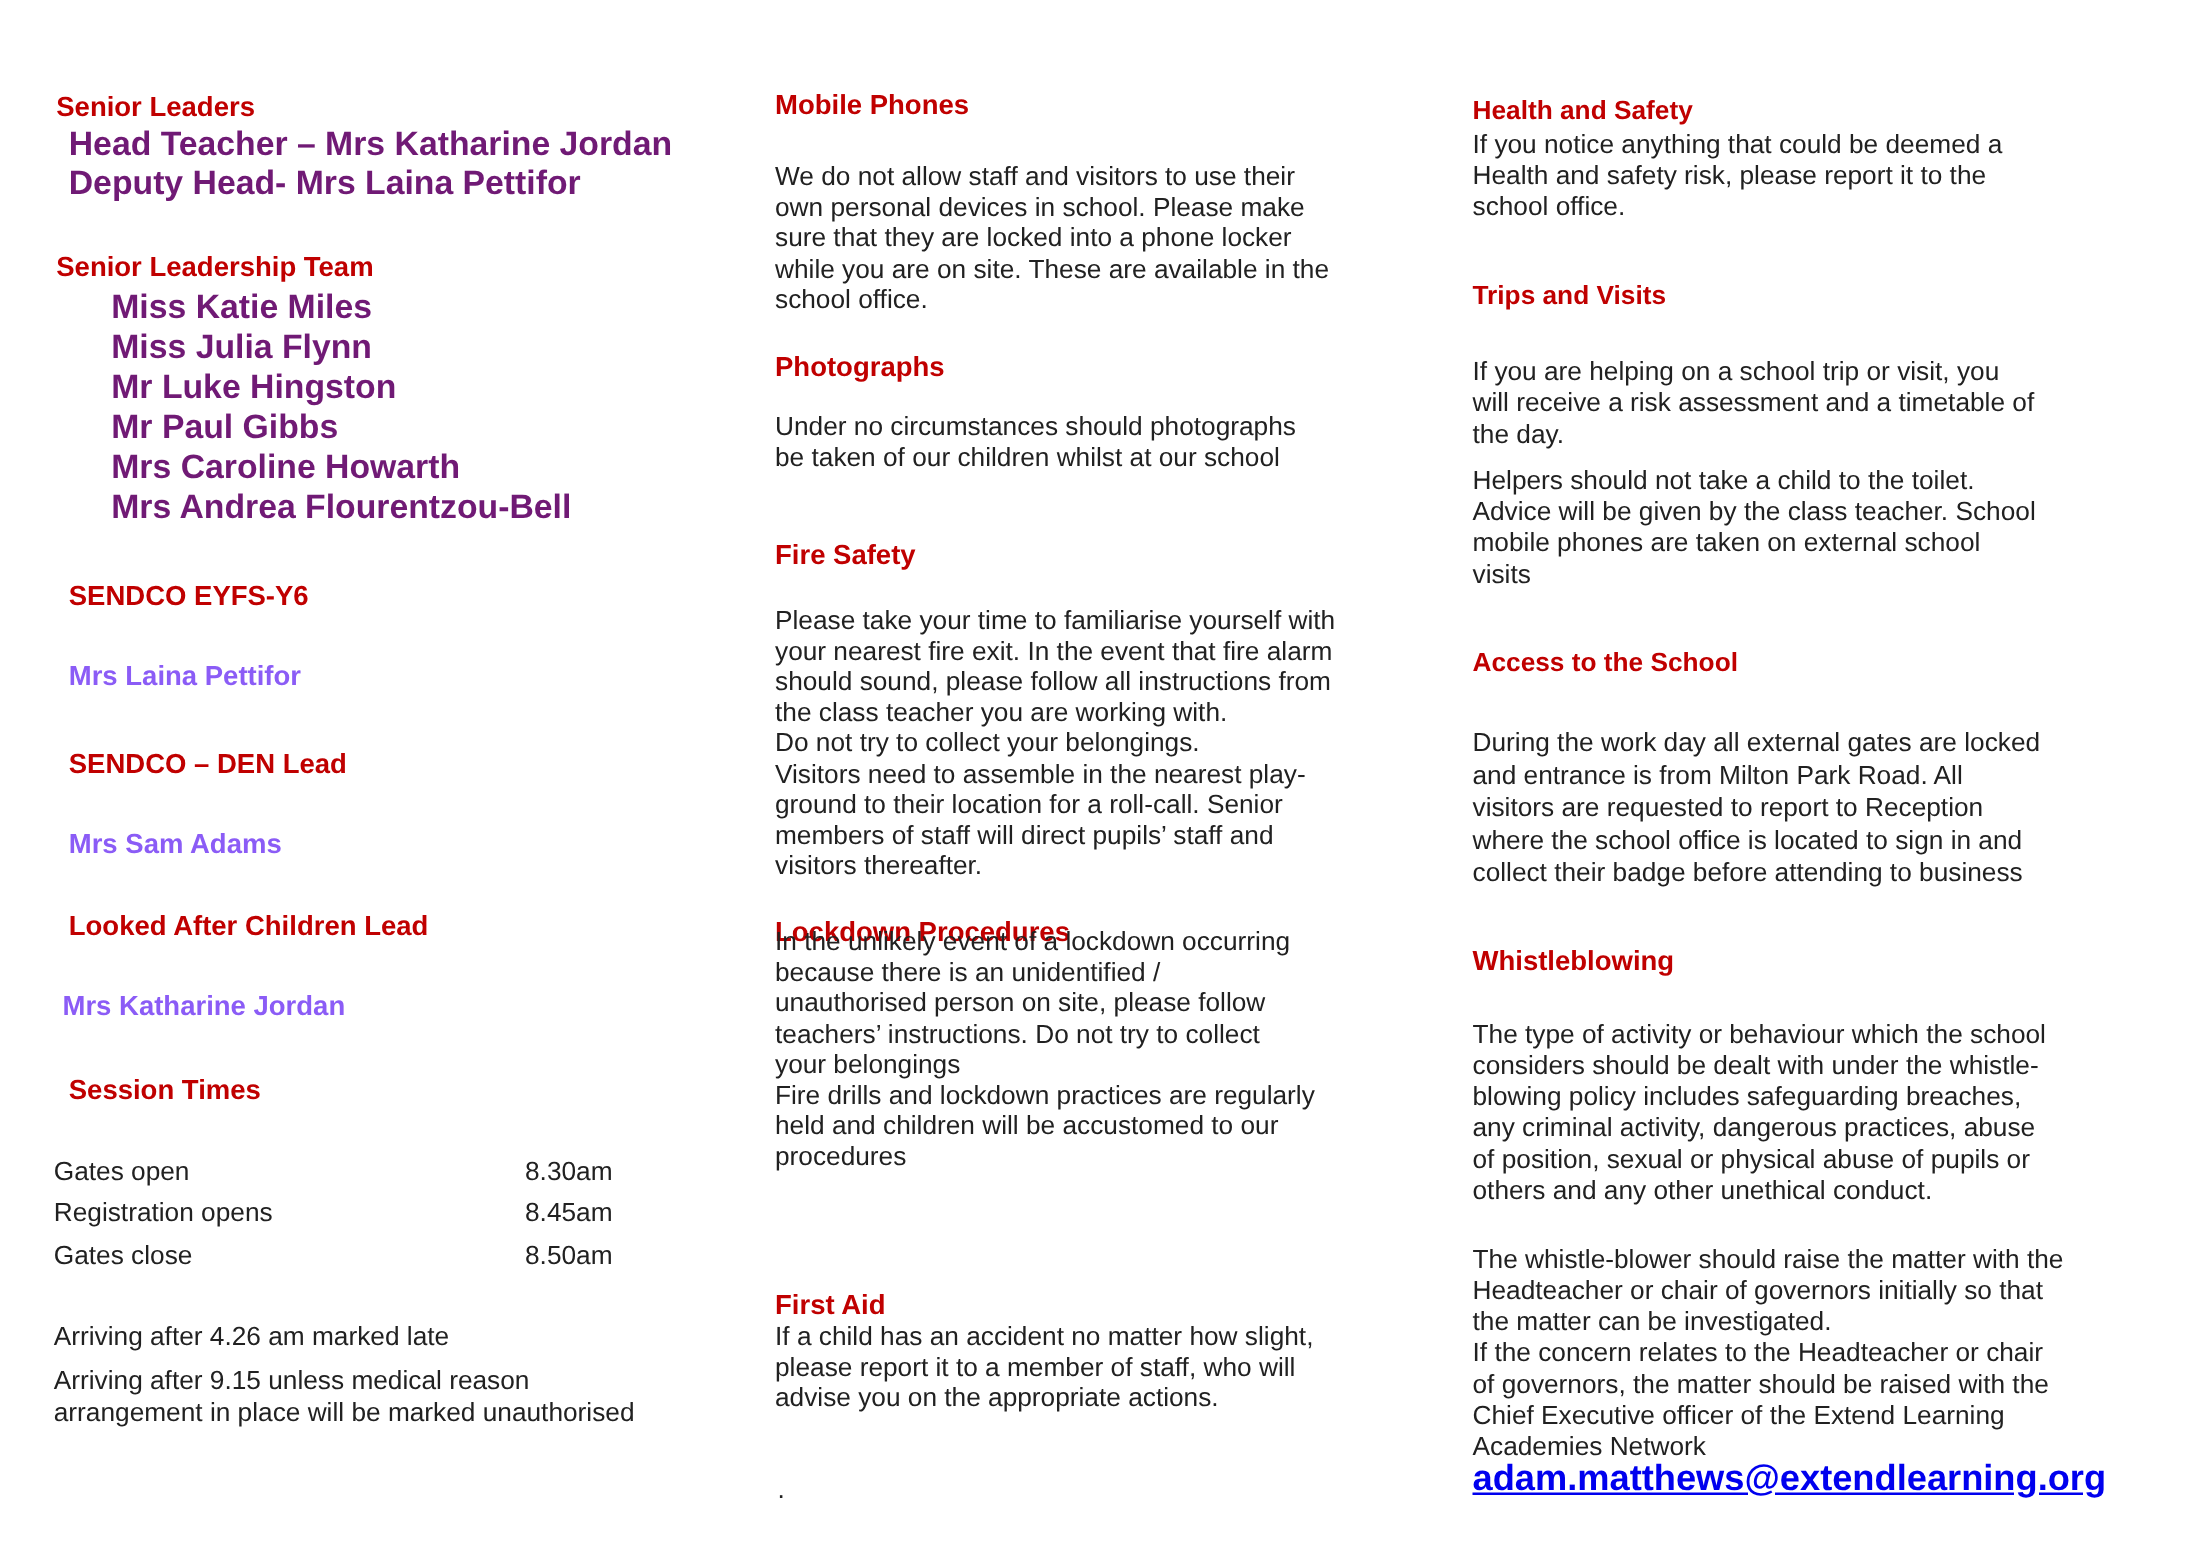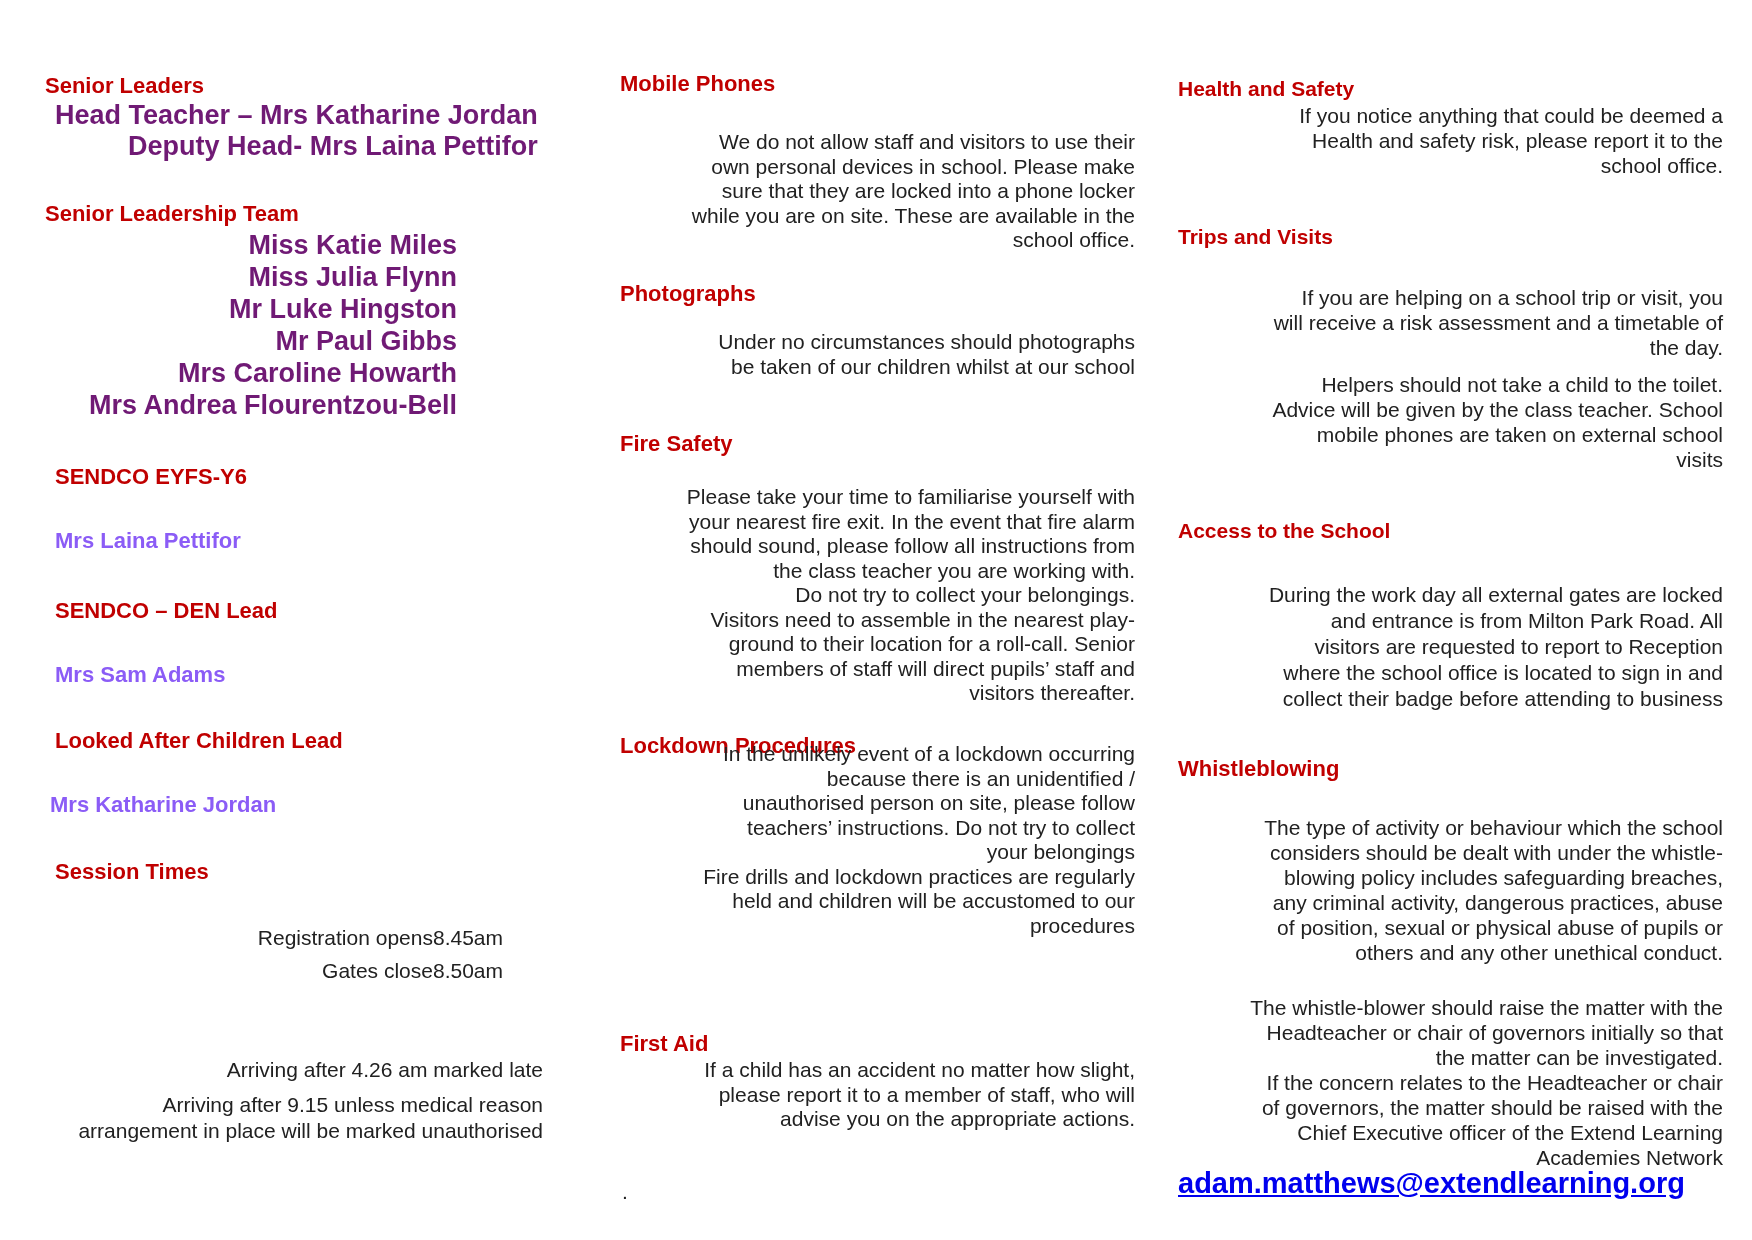--- a/index.html
+++ b/index.html
@@ -9,21 +9,21 @@
     --page-bg:#ffffff;
   }
   html,body{margin:0;padding:0;}
   body{background:#888;font-family:"Liberation Sans","DejaVu Sans",sans-serif;}
   .page{
     position:relative;
     width:1752px;height:1240px;
     background:var(--page-bg);
     overflow:hidden;
   }
-  .abs{position:absolute;text-align:right;}
+  .abs{position:absolute;}
   .h-red{
     font-weight:bold;color:var(--heading-red);
     font-size:22px;line-height:26px;white-space:nowrap;
   }
   .h-red.sm{font-size:21px;}
   .name-bold{
     font-weight:bold;color:#8b5cf6;
     font-size:22px;line-height:25px;white-space:nowrap;
   }
   .name-lines{
@@ -78,20 +78,23 @@
     <div class="abs name-bold" style="left:55px;top:662px">Mrs Sam Adams</div>
 
     <div class="abs h-red" style="left:55px;top:728px">Looked After Children Lead</div>
 
     <div class="abs name-bold" style="left:50px;top:792px">Mrs Katharine Jordan</div>
 
     <div class="abs h-red" style="left:55px;top:859px">Session Times</div>
 
     <div class="abs st-table" style="left:43px;top:921px;width:460px">
       <div class="st-row">
+        <span class="st-label">Gates open</span><span class="st-time">8.30am</span>
+      </div>
+      <div class="st-row">
         <span class="st-label">Registration opens</span><span class="st-time">8.45am</span>
       </div>
       <div class="st-row">
         <span class="st-label">Gates close</span><span class="st-time">8.50am</span>
       </div>
     </div>
 
     <div class="abs body-txt lh255" style="left:43px;top:1057px;width:500px">Arriving after 4.26 am marked late</div>
 
     <div class="abs body-txt lh255" style="left:43px;top:1092px;width:500px">Arriving after 9.15 unless medical reason

